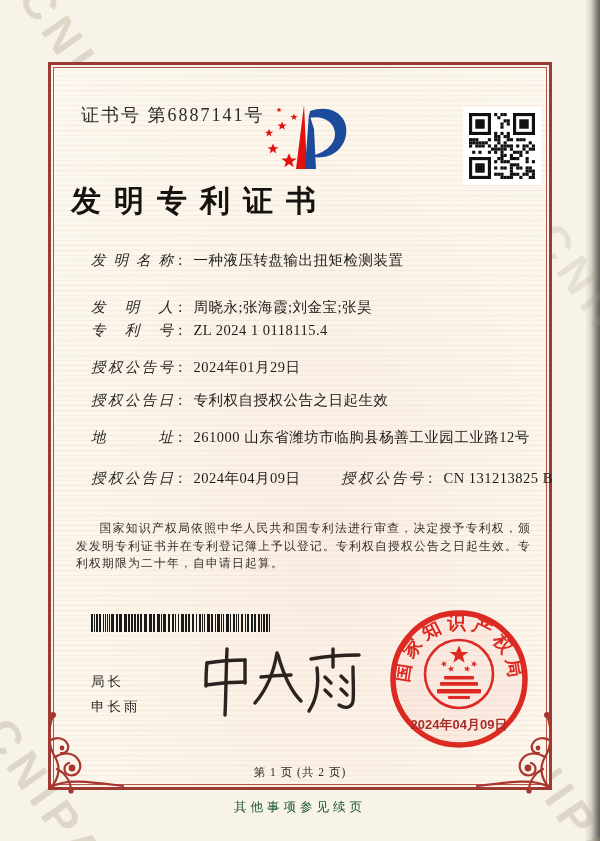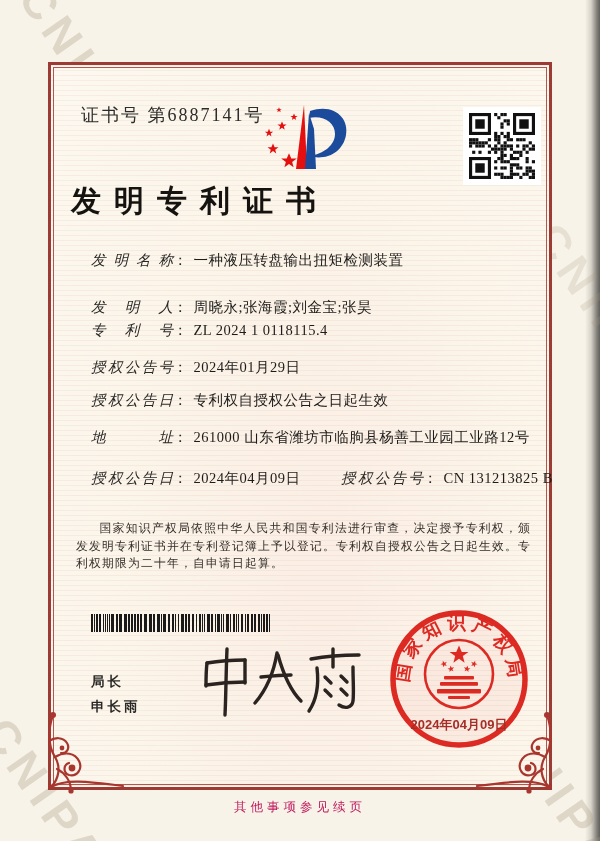--- a/index.html
+++ b/index.html
@@ -51,32 +51,32 @@
   .row-1{top:0px;}   .row-2{top:47px;}  .row-3{top:70px;}
   .row-4{top:107px;} .row-5{top:140px;} .row-6{top:177px;} .row-7{top:218px;}
   .grant-no{position:absolute;left:250px;top:0;}
   .paragraphs{
     position:absolute;left:25px;top:424px;width:455px;
     font-size:11.8px;line-height:17.5px;color:#332e2a;letter-spacing:1.2px;text-align:justify;margin-top:31px;
   }
   .paragraphs p{margin:0 0 5px 0;text-indent:2em;}
   .barcode{position:absolute;left:40px;top:549px;width:182px;height:18px;}
   .signature-svg{position:absolute;left:140px;top:578px;width:180px;height:78px;}
-  .signer{position:absolute;left:40px;top:604px;font-size:13.5px;color:#2a2826;letter-spacing:3px;line-height:25px;font-weight:bold;font-family:"Liberation Sans","DejaVu Sans",sans-serif;}
+  .signer{position:absolute;left:40px;top:604px;font-size:13.5px;color:#2a2826;letter-spacing:3px;line-height:25px;font-weight:normal;font-family:"Liberation Sans","DejaVu Sans",sans-serif;}
   .seal{position:absolute;left:337px;top:543px;width:142px;height:142px;mix-blend-mode:multiply;opacity:.95;}
   .page-info{
     position:absolute;left:0;top:700px;width:100%;text-align:center;
     font-size:11.5px;color:#2e2c2a;letter-spacing:1px;
   }
   .corner-orn{position:absolute;width:86px;height:94px;z-index:3;}
   .corner-orn.bl{left:-10px;bottom:-14px;}
   .corner-orn.br{right:-10px;bottom:-14px;transform:scaleX(-1);}
   .continuation{
     position:absolute;left:0;top:799px;width:100%;text-align:center;z-index:2;
-    font-size:12.5px;color:#be185d;letter-spacing:4px;
+    font-size:12.5px;color:#14532d;letter-spacing:4px;
   }
 </style>
 </head>
 <body>
 
 <svg width="0" height="0" style="position:absolute">
   <defs>
     <path id="star5" d="M0,-10 L2.94,-3.09 10,-3.09 4.05,1.18 5.88,8.09 0,3.82 -5.88,8.09 -4.05,1.18 -10,-3.09 -2.94,-3.09 Z"></path>
   </defs>
 </svg>
@@ -367,20 +367,21 @@
       <use href="#star5" transform="translate(79,61) scale(0.34) rotate(10)"></use>
       <use href="#star5" transform="translate(86,56) scale(0.34) rotate(20)"></use>
       <rect x="56" y="68" width="30" height="3.4" rx="1"></rect>
       <rect x="52" y="74" width="38" height="3.8" rx="1"></rect>
       <rect x="49" y="81" width="44" height="4.4" rx="1"></rect>
       <rect x="60" y="88" width="22" height="3" rx="1"></rect>
     </g>
     <text x="71" y="121" text-anchor="middle" font-size="13" font-weight="bold" fill="#a42420" font-family="Liberation Sans, DejaVu Sans, sans-serif">2024年04月09日</text>
   </svg>
 
+  <div class="page-info">第 1 页 (共 2 页)</div>
 
   <svg class="corner-orn bl" viewBox="0 0 86 94">
     <g fill="none" stroke="#a8362f" stroke-width="2.2" stroke-linecap="round">
       <path d="M12,8 C6,26 8,40 14,50 C20,60 18,72 10,80"></path>
       <path d="M14,50 C24,44 34,46 38,54 C42,62 36,70 28,68 C22,66 22,58 28,56"></path>
       <path d="M10,80 C24,72 44,74 82,79"></path>
       <path d="M16,62 C24,66 30,74 30,84"></path>
       <path d="M8,34 C14,30 22,30 26,36 C29,41 26,47 20,46"></path>
     </g>
     <g fill="#a8362f">

